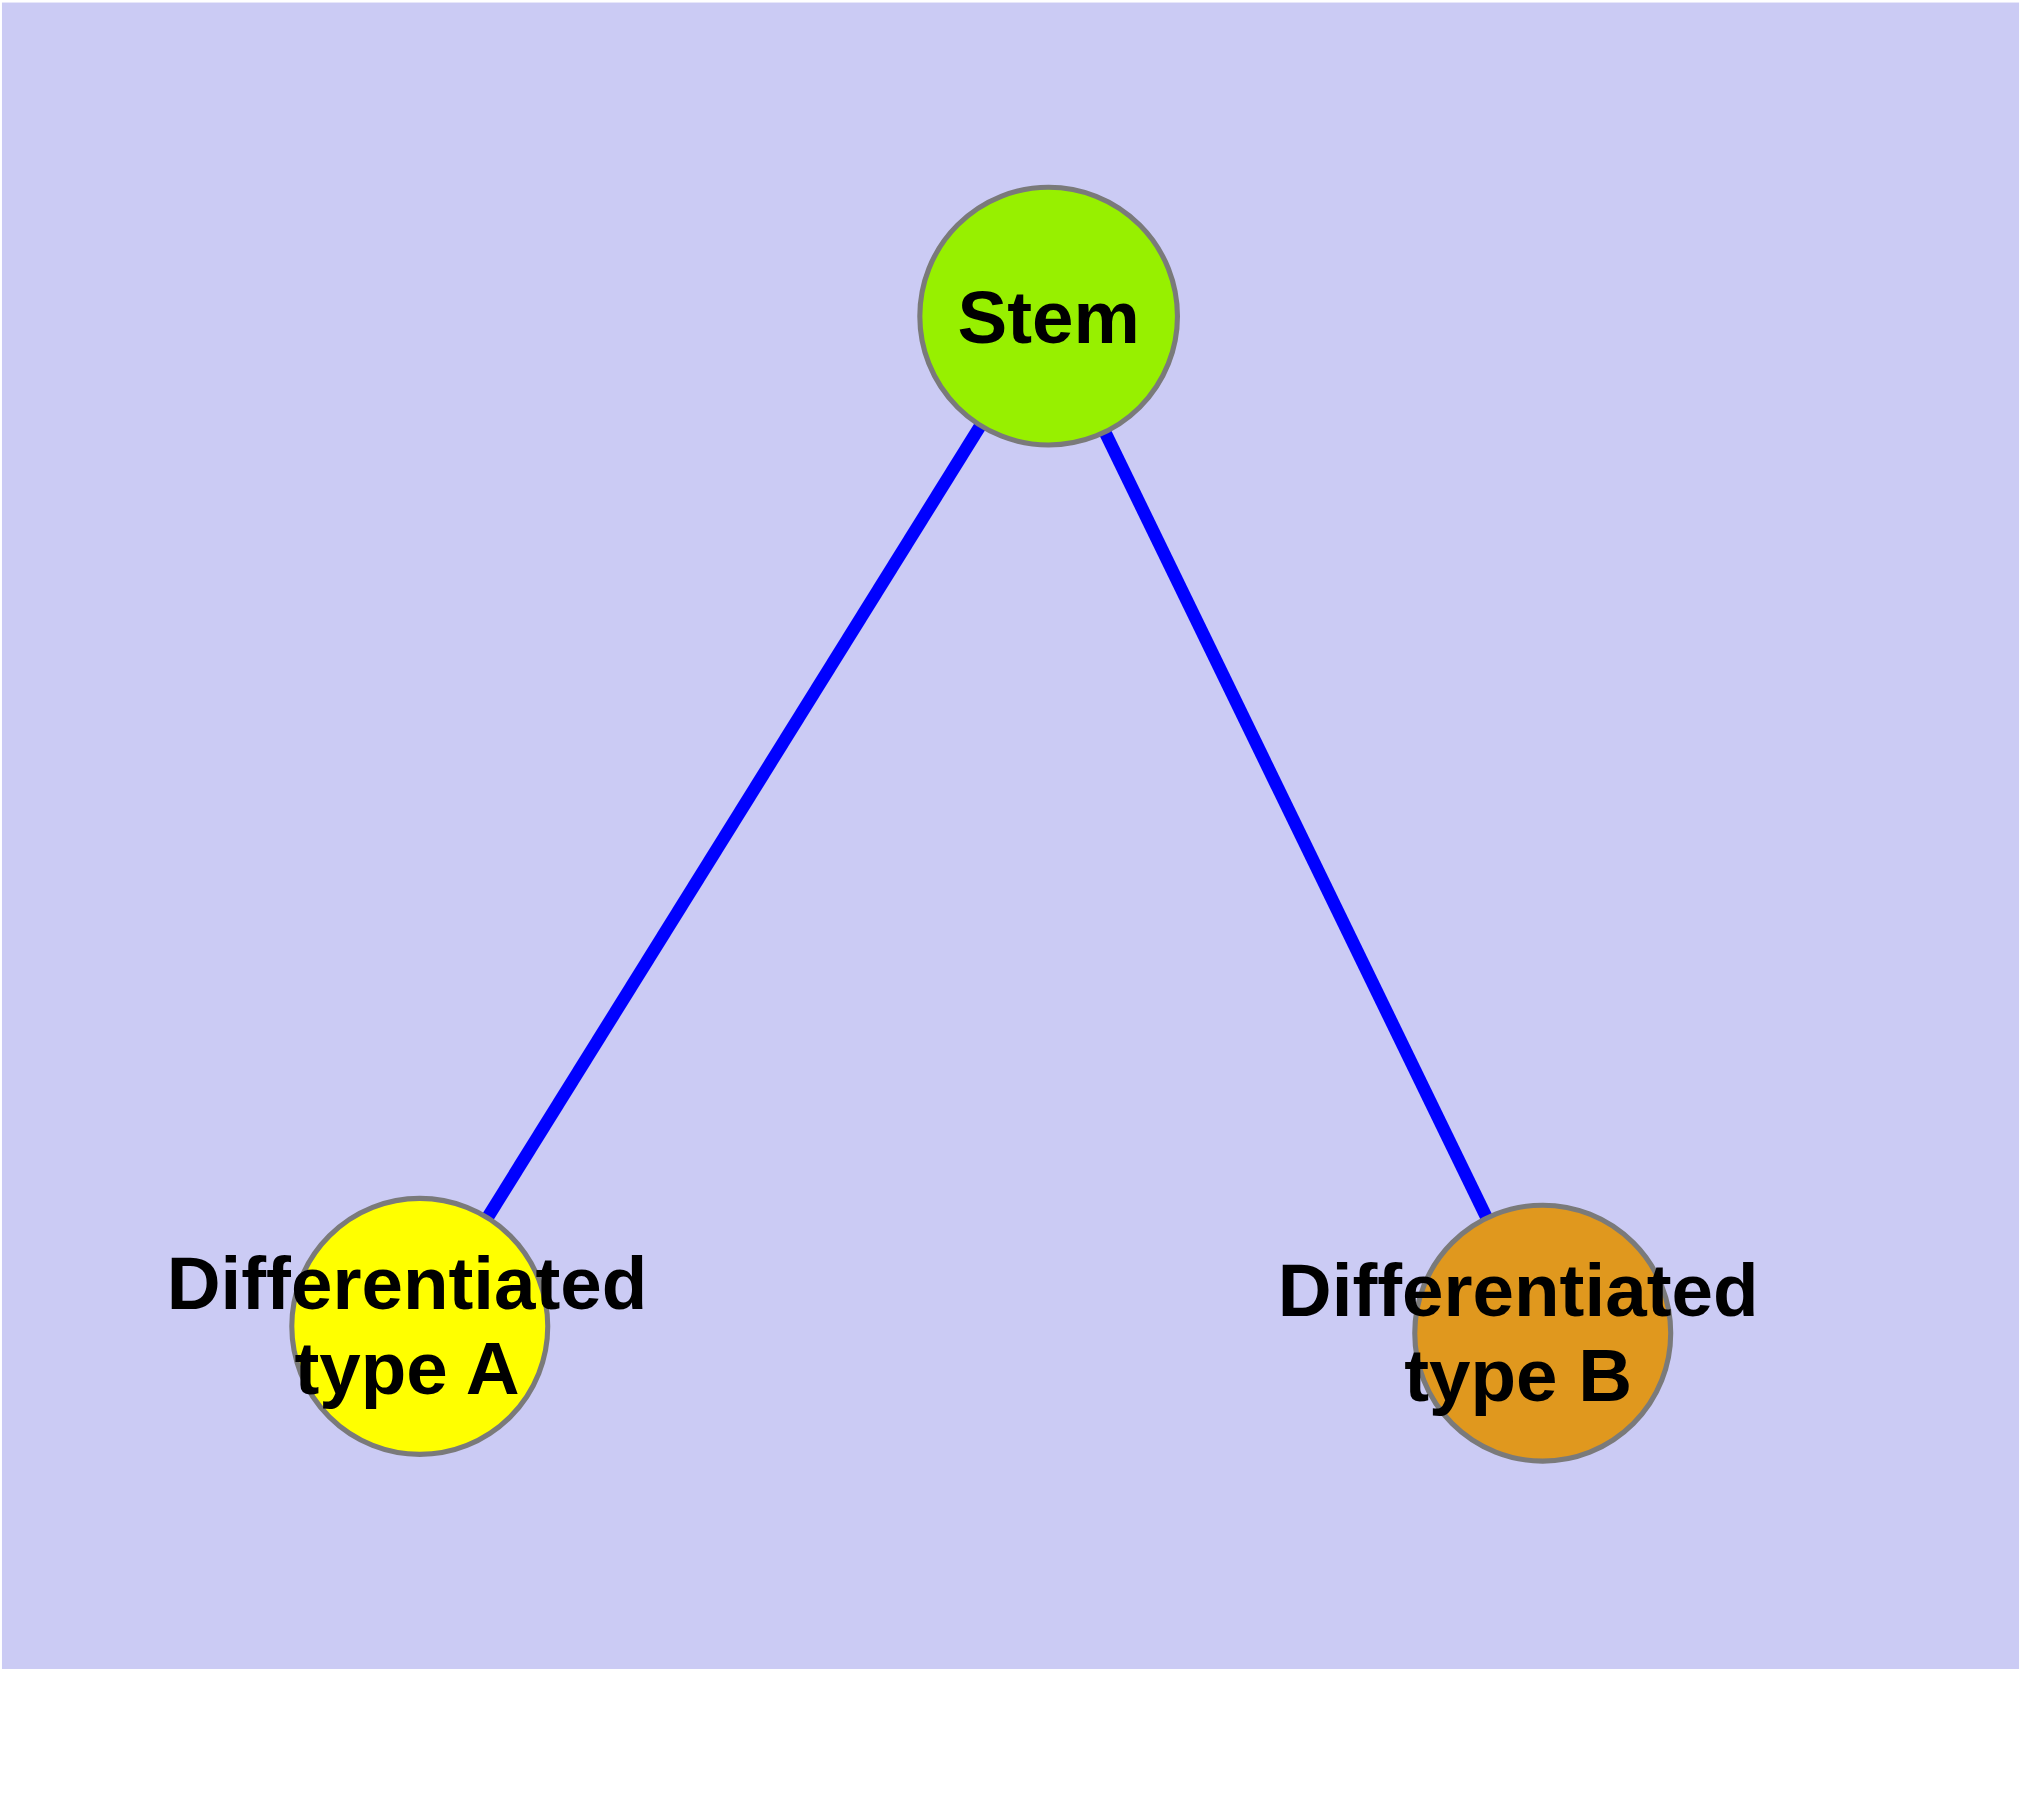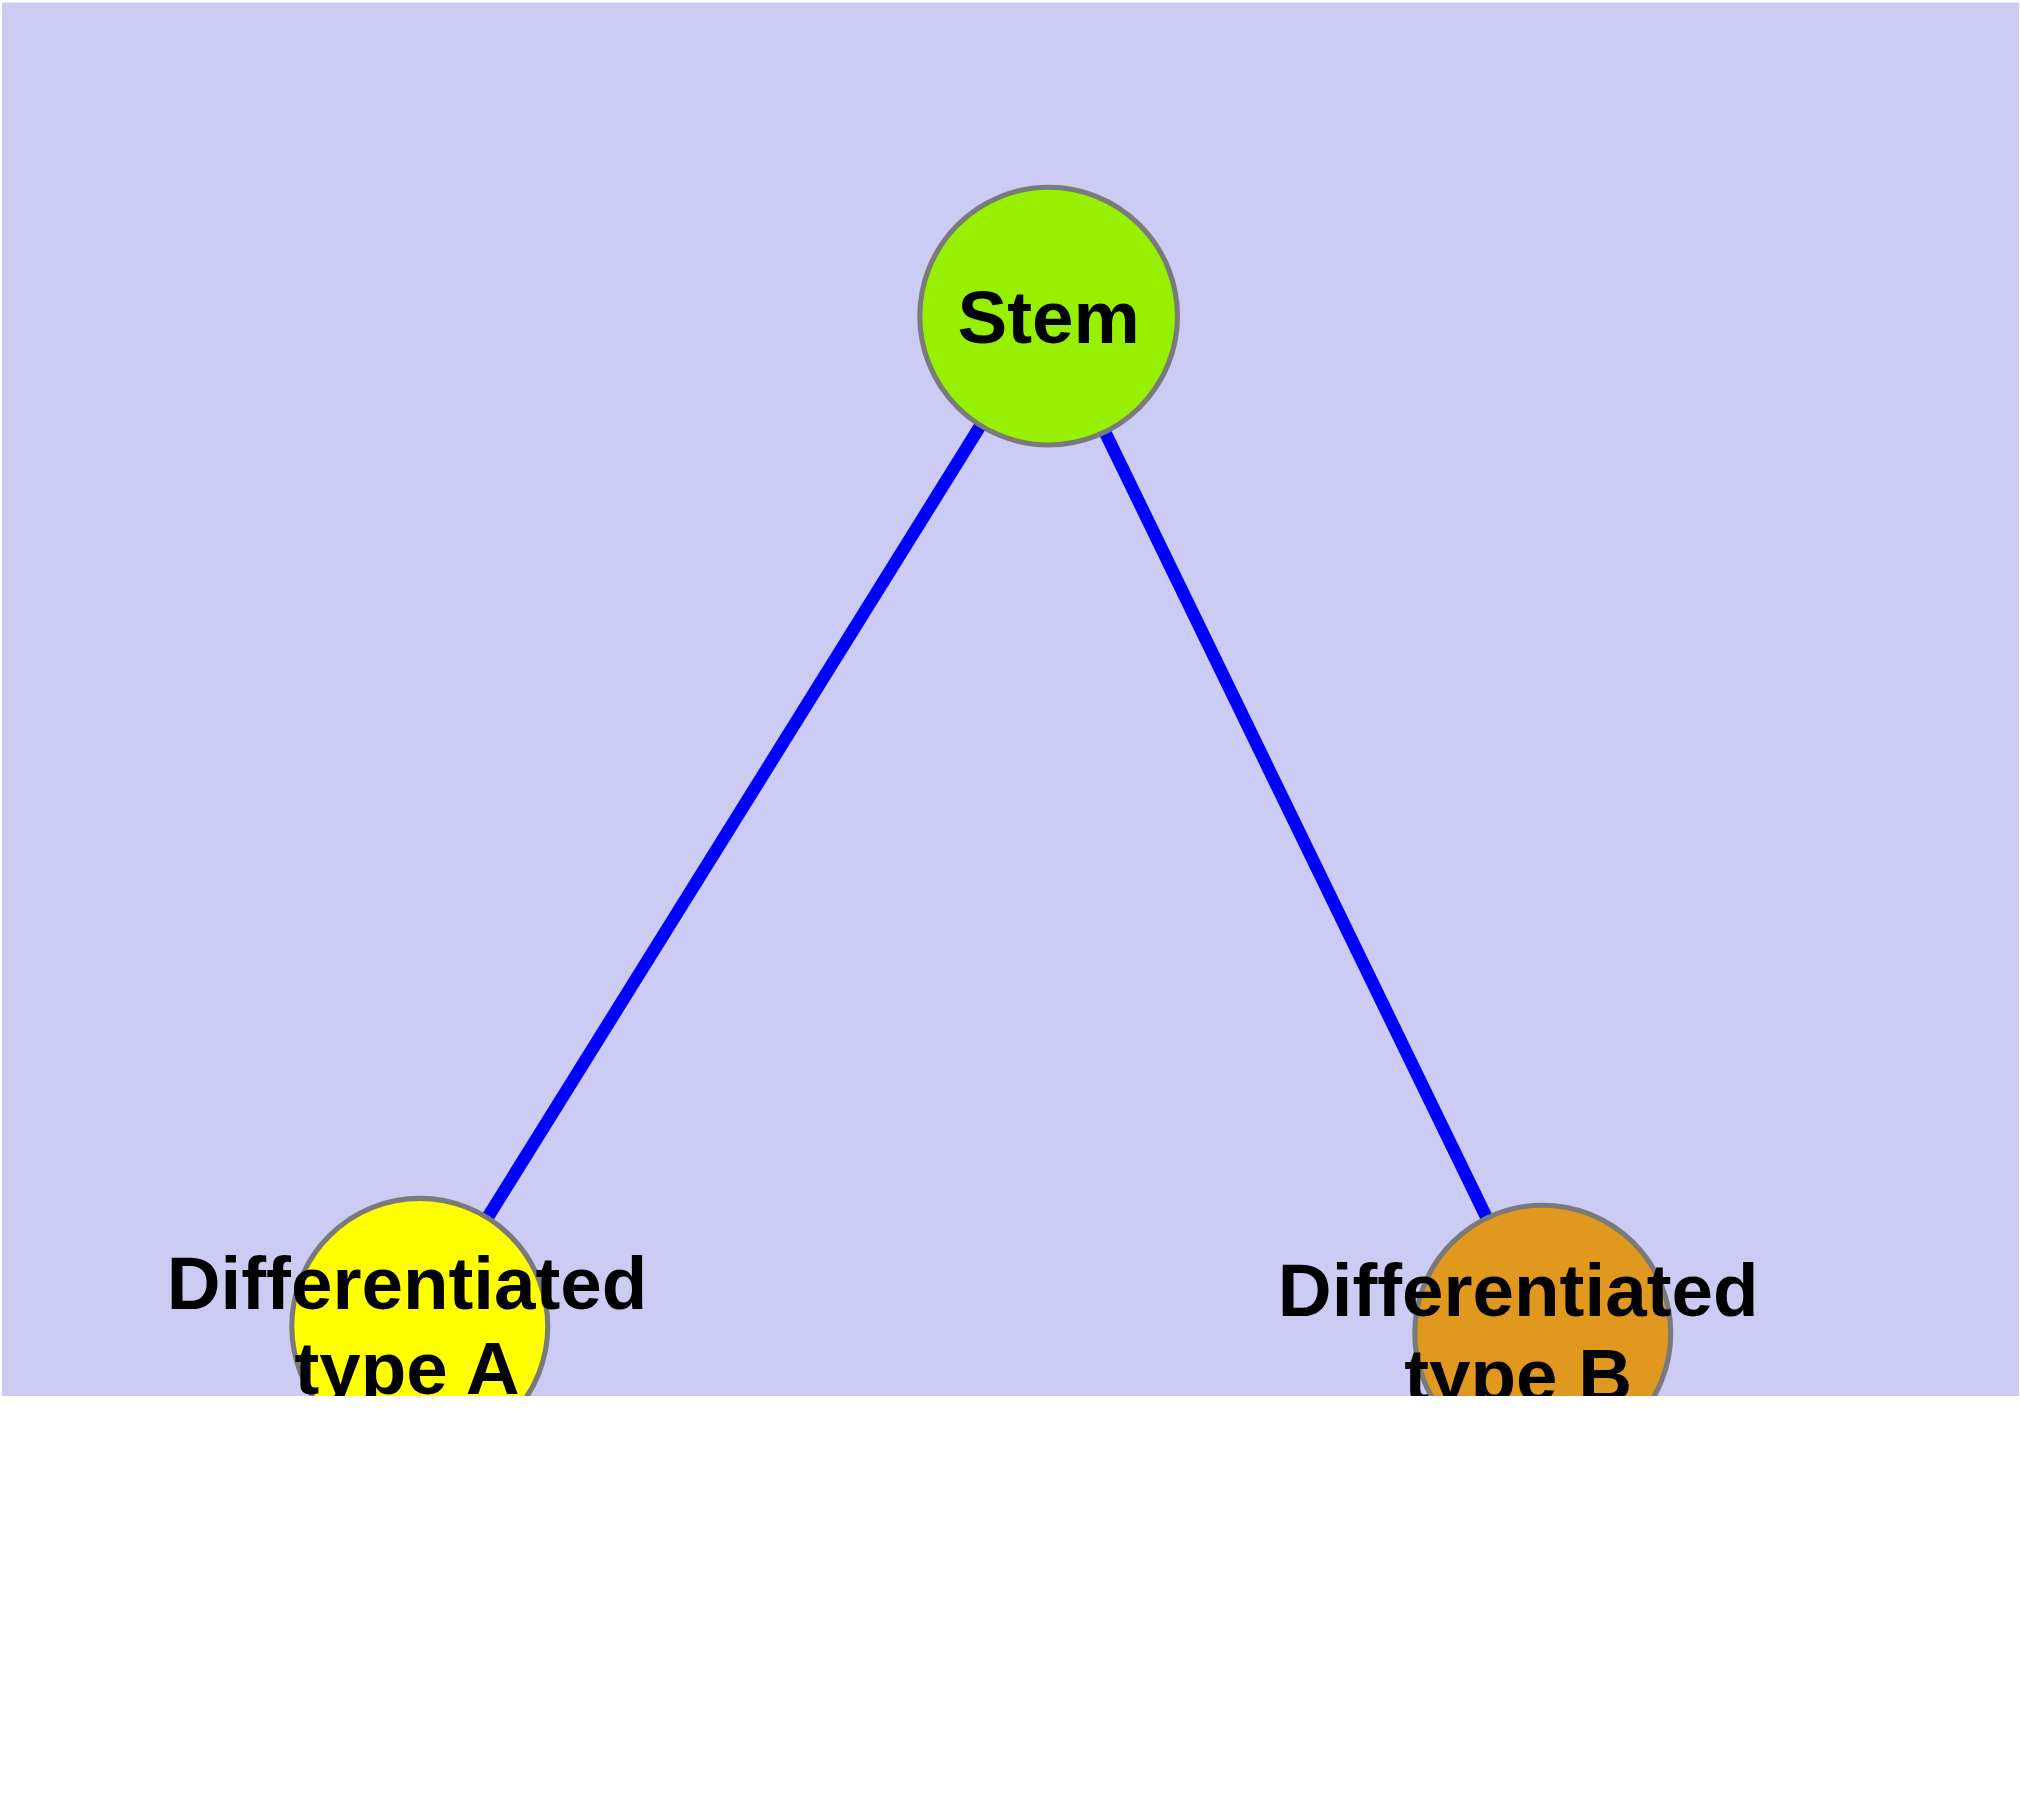--- a/index.html
+++ b/index.html
@@ -3,21 +3,21 @@
 <meta charset="utf-8">
 <style>
   html, body {
     margin: 0;
     padding: 0;
     background: #ffffff;
   }
   #canvas {
     position: relative;
     width: 2021px;
-    height: 1396px;
+    height: 1669px;
     background: #ffffff;
     overflow: hidden;
   }
   #diagram-svg {
     position: absolute;
     left: 0;
     top: 0;
     display: block;
   }
   .edge {

